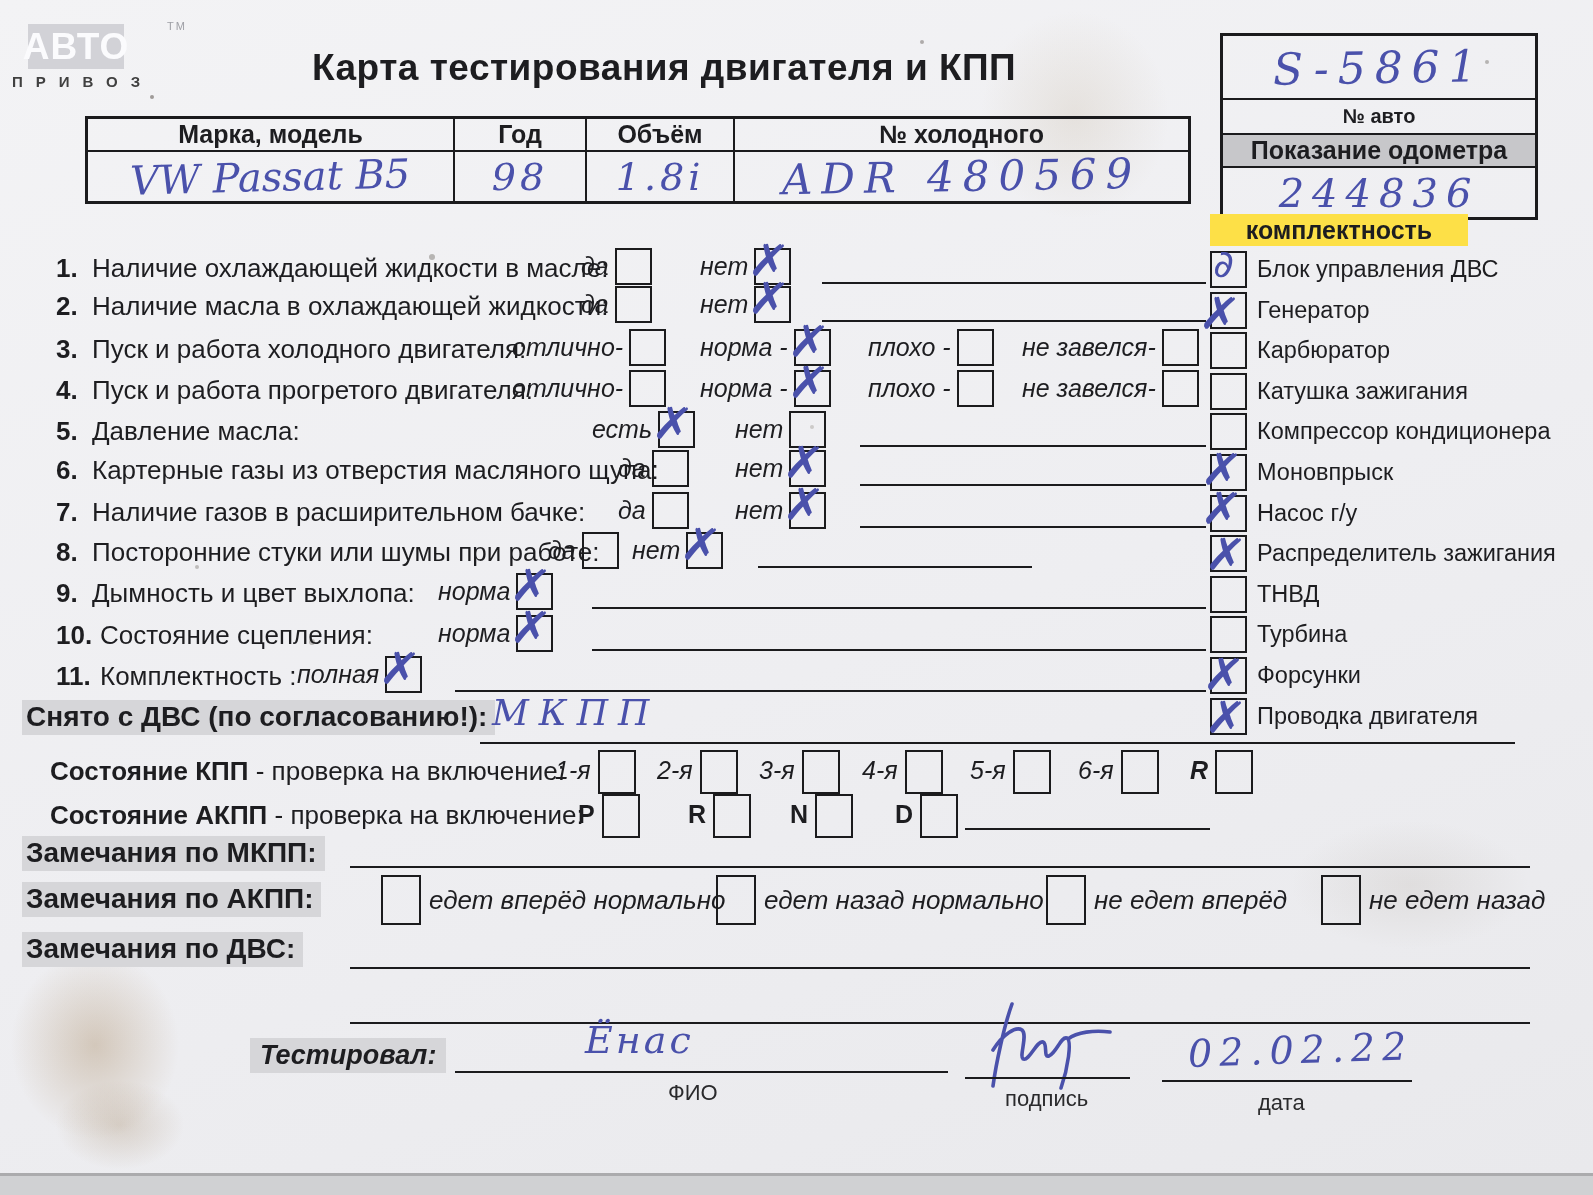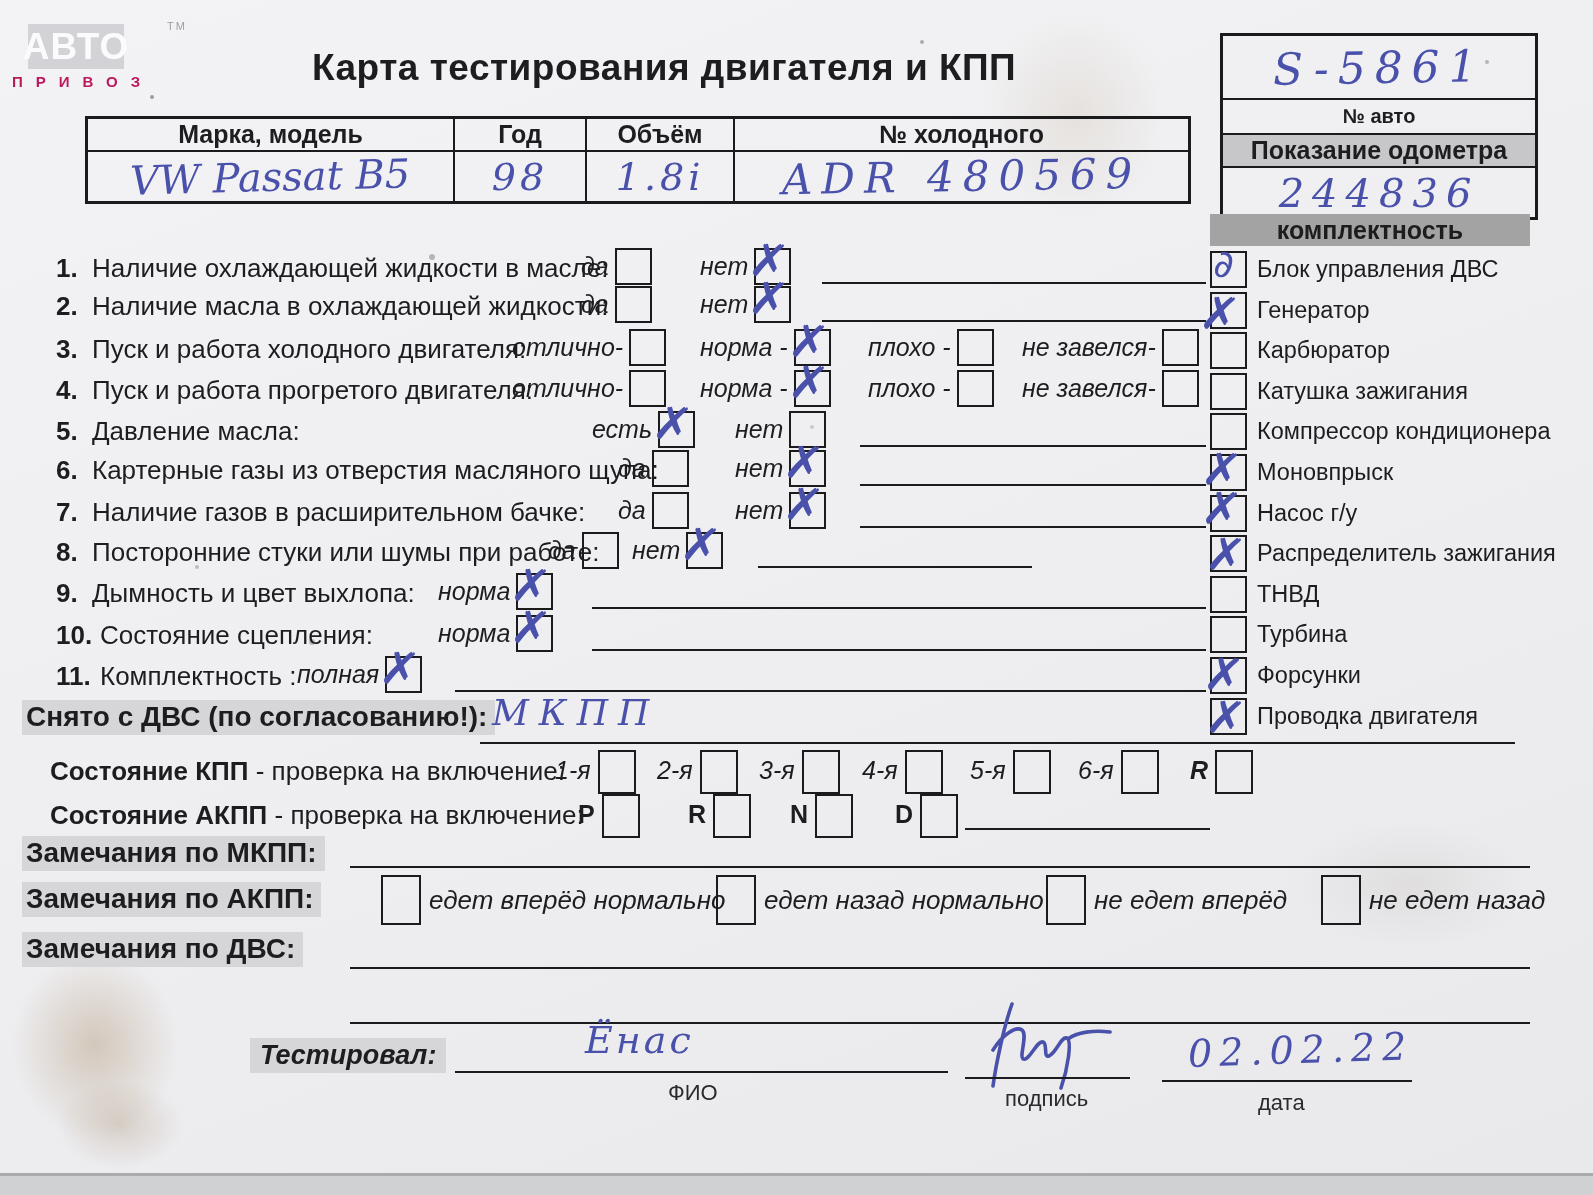--- a/index.html
+++ b/index.html
@@ -12,21 +12,21 @@
   .specks{position:absolute;left:150px;top:95px;width:4px;height:4px;border-radius:50%;
           background:rgba(75,68,60,.5);
           box-shadow:280px 160px 0 1px rgba(75,68,60,.35), 770px -55px 0 0 rgba(75,68,60,.4),
                      160px 545px 0 1px rgba(75,68,60,.3), 1335px -35px 0 0 rgba(75,68,60,.35),
                      45px 470px 0 0 rgba(75,68,60,.3), 660px 330px 0 0 rgba(100,90,80,.25);}
   
   .logo-box{position:absolute;left:28px;top:24px;width:96px;height:45px;background:#d2d2d7;
             display:flex;align-items:center;justify-content:center;}
   .logo-brand{color:#fbfbfd;font-weight:bold;font-size:37px;letter-spacing:1px;}
   .logo-tm{position:absolute;left:148px;top:20px;font-size:11px;color:#9fa0a6;letter-spacing:2px;margin-left:19px;}
-  .logo-sub{position:absolute;left:12px;top:73px;font-size:15px;color:#be185d;letter-spacing:13px;font-weight:bold;}
+  .logo-sub{position:absolute;left:12px;top:73px;font-size:15px;color:#404040;letter-spacing:13px;font-weight:bold;}
   
   .title{position:absolute;left:312px;top:47px;font-size:37px;font-weight:bold;letter-spacing:.5px;}
   
   .idbox{position:absolute;left:1200px;top:33px;width:312px;border:3px solid #1b1b1d;background:transparent;margin-left:20px;}
   .id-code{height:62px;display:flex;align-items:center;justify-content:center;}
   .id-auto{height:33px;border-top:2.5px solid #1b1b1d;display:flex;align-items:center;justify-content:center;
            font-weight:bold;font-size:20px;}
   .id-odoh{height:31px;border-top:2.5px solid #1b1b1d;background:#c7c7ca;display:flex;align-items:center;
            justify-content:center;font-weight:bold;font-size:25px;}
   .id-odov{height:49px;border-top:2.5px solid #1b1b1d;display:flex;align-items:center;justify-content:center;}
@@ -55,21 +55,21 @@
   .opt{position:absolute;top:3px;display:inline-flex;align-items:center;gap:6px;}
   .olabel{font-style:italic;font-size:25px;white-space:nowrap;}
   .cb{position:relative;width:33px;height:33px;border:2.5px solid #1b1b1d;flex:0 0 33px;}
   .cb .mk{position:absolute;left:-7px;top:-13px;font-size:47px;line-height:1;color:#4a51ab;
           font-family:"DejaVu Sans",sans-serif;transform:rotate(7deg);}
   .cb.tall{width:36px;height:46px;flex-basis:36px;}
   .cb.gear{width:34px;height:40px;flex-basis:34px;}
   .wline{position:absolute;bottom:3px;border-bottom:2.5px solid #1b1b1d;height:0;}
   
   .comp{position:absolute;left:1210px;top:214px;width:370px;}
-  .comp-h{width:320px;height:32px;background:#a3a3a3;font-weight:bold;font-size:25px;
+  .comp-h{width:258px;height:32px;background:#fde047;font-weight:bold;font-size:25px;
           display:flex;align-items:center;justify-content:center;}
   .comp-list{margin-top:7px;display:flex;flex-direction:column;gap:7.6px;}
   .comp-item{display:flex;align-items:center;gap:10px;height:33px;}
   .comp-item .t{font-size:23.5px;white-space:nowrap;}
   
   .glabel{background:#d6d6d9;padding:1px 8px 2px 4px;font-weight:bold;font-size:28px;display:inline-block;}
   .removed-label{position:absolute;left:22px;top:700px;}
   .kpp-row{position:absolute;left:0;top:748px;width:1593px;height:44px;}
   .akpp-row{position:absolute;left:0;top:792px;width:1593px;height:44px;}
   .srow-label{position:absolute;left:50px;top:8px;font-size:26px;}

